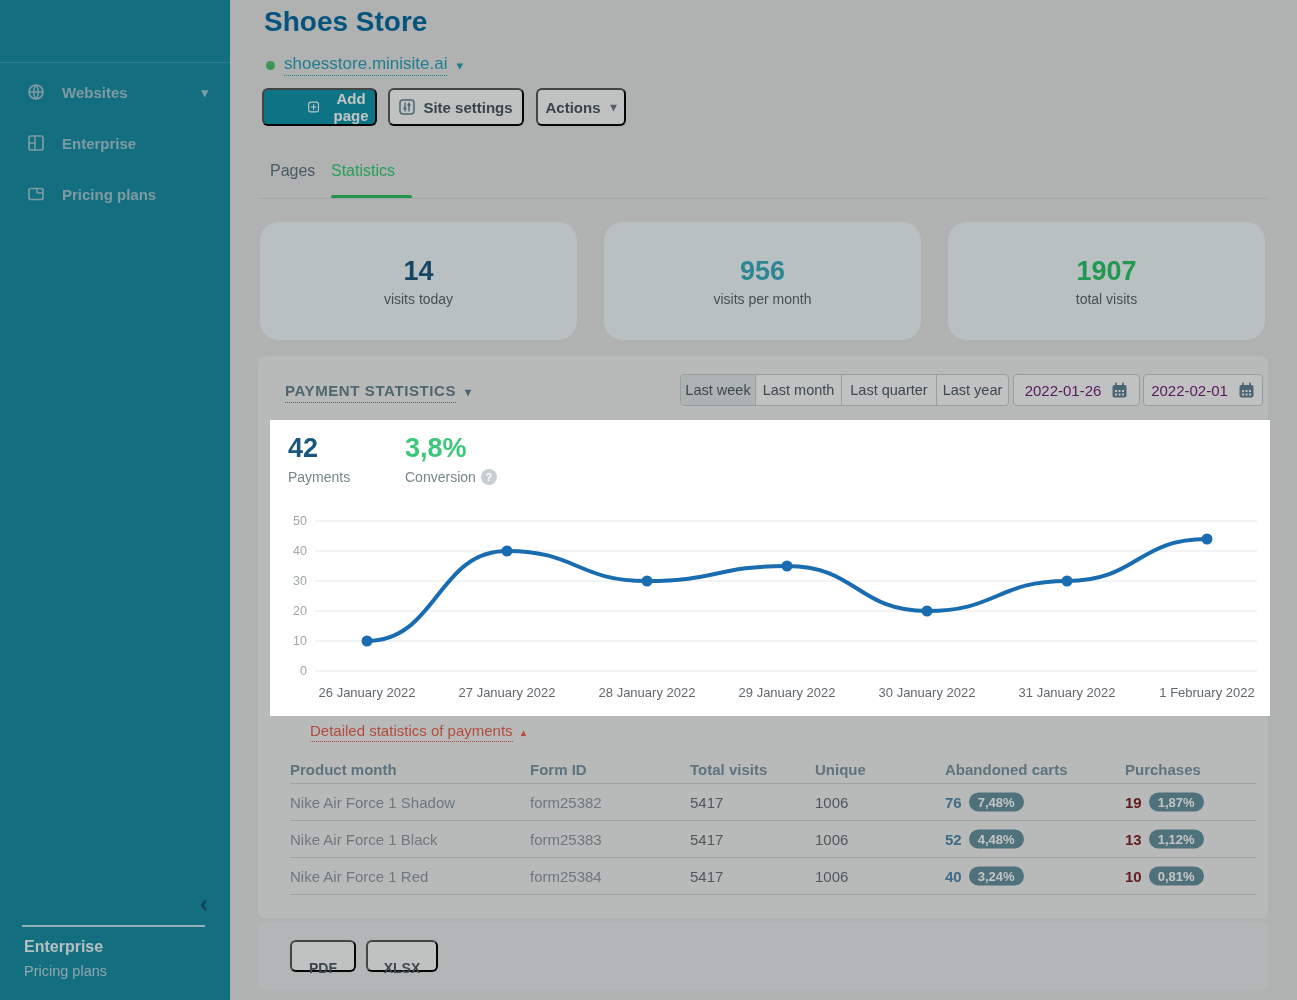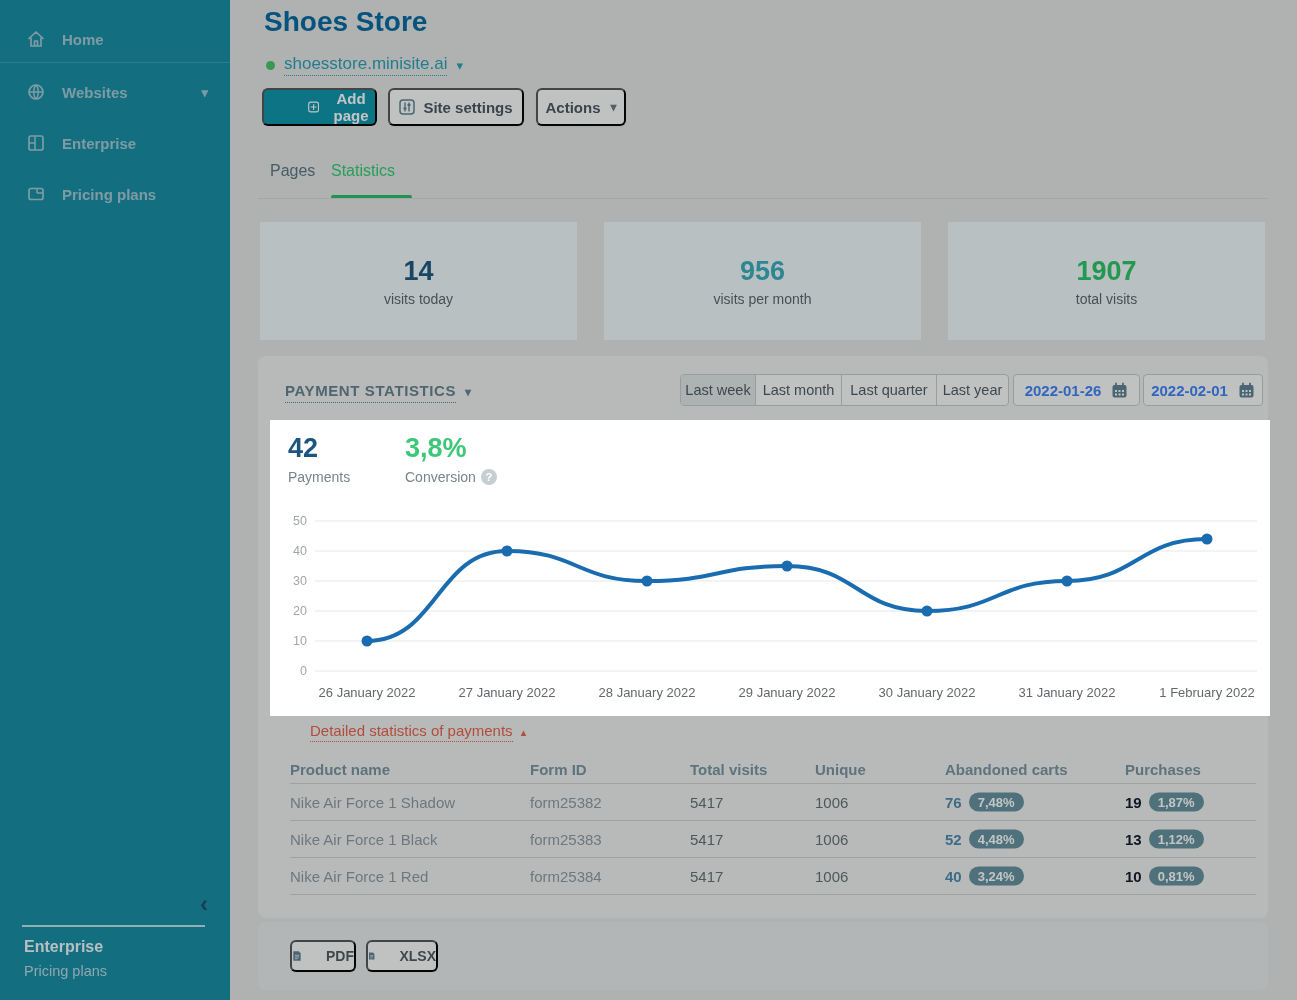--- a/index.html
+++ b/index.html
@@ -36,21 +36,21 @@
   .actions { position:absolute; left:306px; top:88px; width:90px; height:38px; }
   .btn .bcaret { font-size:12px; color:#6b7a82; margin-left:2px; }
 
   .tabs-border { position:absolute; left:28px; top:198px; width:1010px; height:1px; background:#d4d8d7; }
   .tab { position:absolute; top:162px; font-size:16px; font-weight:400; cursor:pointer; }
   .tab-pages { left:40px; color:#5b7382; }
   .tab-stats { left:101px; color:#2fcd70; }
   .tab-underline { position:absolute; left:101px; top:195px; width:81px; height:4px; border-radius:2px; background:#27bd64; }
 
   
-  .card { position:absolute; top:222px; width:317px; height:118px; border-radius:0; background:#f2fafd;
+  .card { position:absolute; top:222px; width:317px; height:118px; border-radius:19px; background:#f2fafd;
           display:flex; flex-direction:column; align-items:center; justify-content:center; gap:4px; }
   .card .num { font-size:27px; font-weight:700; }
   .card .lbl { font-size:14px; color:#5a656a; }
   .card1 { left:30px; }  .card1 .num { color:#1a567e; }
   .card2 { left:374px; } .card2 .num { color:#39adbc; }
   .card3 { left:718px; } .card3 .num { color:#28c465; }
 
   
   .panel { position:absolute; left:28px; top:356px; width:1010px; height:562px; border-radius:8px; background:#f0f2f1; }
   .panel-title { position:absolute; left:27px; top:26px; font-size:15px; font-weight:700; letter-spacing:0.6px;
@@ -61,21 +61,21 @@
   .seg-group { position:absolute; left:422px; top:18px; height:32px; display:flex; border:1px solid #c4cccc;
                border-radius:4px; overflow:hidden; background:#fbfcfc; }
   .seg { display:flex; align-items:center; justify-content:center; font-size:14.5px; color:#4b5a62;
          border-right:1px solid #c4cccc; cursor:pointer; }
   .seg:last-child { border-right:none; }
   .seg.active { background:#e2e8e8; }
   .seg-w1{width:75px;} .seg-w2{width:86px;} .seg-w3{width:95px;} .seg-w4{width:71px;}
 
   .date-input { position:absolute; top:18px; height:32px; background:#fbfcfc; border:1px solid #c4cccc;
                 border-radius:4px; display:flex; align-items:center; justify-content:center; gap:10px;
-                font-size:15px; color:#3b82f6; cursor:pointer;font-weight:bold; }
+                font-size:15px; color:#701a75; cursor:pointer; }
   .date-from { left:755px; width:127px; }
   .date-to { left:885px; width:120px; }
 
   
   .chart-block { position:absolute; left:12px; top:64px; width:1000px; height:296px; background:#ffffff; }
   .sum-num { position:absolute; top:13px; font-size:27px; font-weight:700; }
   .sum-lbl { position:absolute; top:49px; font-size:14px; color:#75858c; display:flex; align-items:center; gap:5px; }
   .sum-payments-num { left:18px; color:#1a567e; }
   .sum-payments-lbl { left:18px; }
   .sum-conv-num { left:135px; color:#3cc878; }
@@ -92,51 +92,45 @@
   .ptable { position:absolute; left:32px; top:398px; width:966px; }
   .trow { position:relative; height:37px; border-bottom:1px solid #ccd1d0; }
   .thead-row { height:30px; }
   .cell { position:absolute; top:50%; transform:translateY(-50%); font-size:15px; white-space:nowrap; }
   .c-name{left:0;} .c-form{left:240px;} .c-total{left:400px;} .c-unique{left:525px;} .c-aband{left:655px;} .c-purch{left:835px;}
   .th { font-weight:700; color:#7993a0; }
   .td-muted { color:#8d99a0; }
   .td-dark { color:#656e73; }
   .count-cell { display:flex; align-items:center; gap:7px; }
   .cnt-aband { color:#4f89ad; font-weight:700; }
-  .cnt-purch { color:#0f172a; font-weight:700; }
+  .cnt-purch { color:#7f1d1d; font-weight:700; }
   .pill { background:#64909e; color:#ffffff; font-size:13px; font-weight:700; border-radius:10px; padding:2px 9px; }
 
   
   .export-bar { position:absolute; left:28px; top:922px; width:1010px; height:68px; border-radius:8px; background:#eaedec; }
   .exp-btn { position:absolute; top:18px; height:32px; background:#fbfcfc; border-radius:6px; box-shadow:0 1px 2px rgba(0,0,0,0.04);
              display:flex; align-items:center; justify-content:center; gap:24px; font-size:14px; font-weight:700;
-             color:#4d5a61; cursor:pointer; }
+             color:#4d5a61; cursor:pointer;flex-direction:column; }
   .exp-pdf { left:32px; width:66px; }
   .exp-xlsx { left:108px; width:72px; }
 
   
   .overlay { position:absolute; inset:0; pointer-events:none; z-index:50; overflow:hidden; }
   .spotlight { position:absolute; left:270px; top:420px; width:1000px; height:296px;
                box-shadow:0 0 0 2000px rgba(16,18,18,0.25); }
 
   svg { display:block; }
 </style>
 </head>
 <body>
 
 <div class="app">
 
   <aside class="sidebar">
 
-    <div class="side-item" style="top:22px;">
-      <svg class="ic" viewBox="0 0 18 18">
-        <path d="M2 8.5 L9 2 L16 8.5 M4 8 V16 H14 V8 M7.5 16 V11 H10.5 V16" fill="none" stroke="currentColor" stroke-width="1.7" stroke-linecap="round" stroke-linejoin="round"></path>
-      </svg>
-      <span>Home</span>
-    </div>
     <div class="side-divider"></div>
 
     <div class="side-item" style="top:75px;">
       <svg class="ic" viewBox="0 0 18 18">
         <circle cx="9" cy="9" r="7" fill="none" stroke="currentColor" stroke-width="1.7"></circle>
         <path d="M2 9 H16 M9 2 C6 5 6 13 9 16 M9 2 C12 5 12 13 9 16" fill="none" stroke="currentColor" stroke-width="1.4"></path>
       </svg>
       <span>Websites</span>
       <span class="caret">▾</span>
     </div>
@@ -297,21 +291,21 @@
           </svg>
       </div>
 
       <div class="details-link">
         <span class="t">Detailed statistics of payments</span>
         <span class="caret">▴</span>
       </div>
 
       <div class="ptable">
         <div class="trow thead-row">
-          <span class="cell th c-name">Product name</span>
+          <span class="cell th c-name">Product month</span>
           <span class="cell th c-form">Form ID</span>
           <span class="cell th c-total">Total visits</span>
           <span class="cell th c-unique">Unique</span>
           <span class="cell th c-aband">Abandoned carts</span>
           <span class="cell th c-purch">Purchases</span>
         </div>
 
         <div class="trow">
           <span class="cell td-muted c-name">Nike Air Force 1 Shadow</span>
           <span class="cell td-muted c-form">form25382</span>

